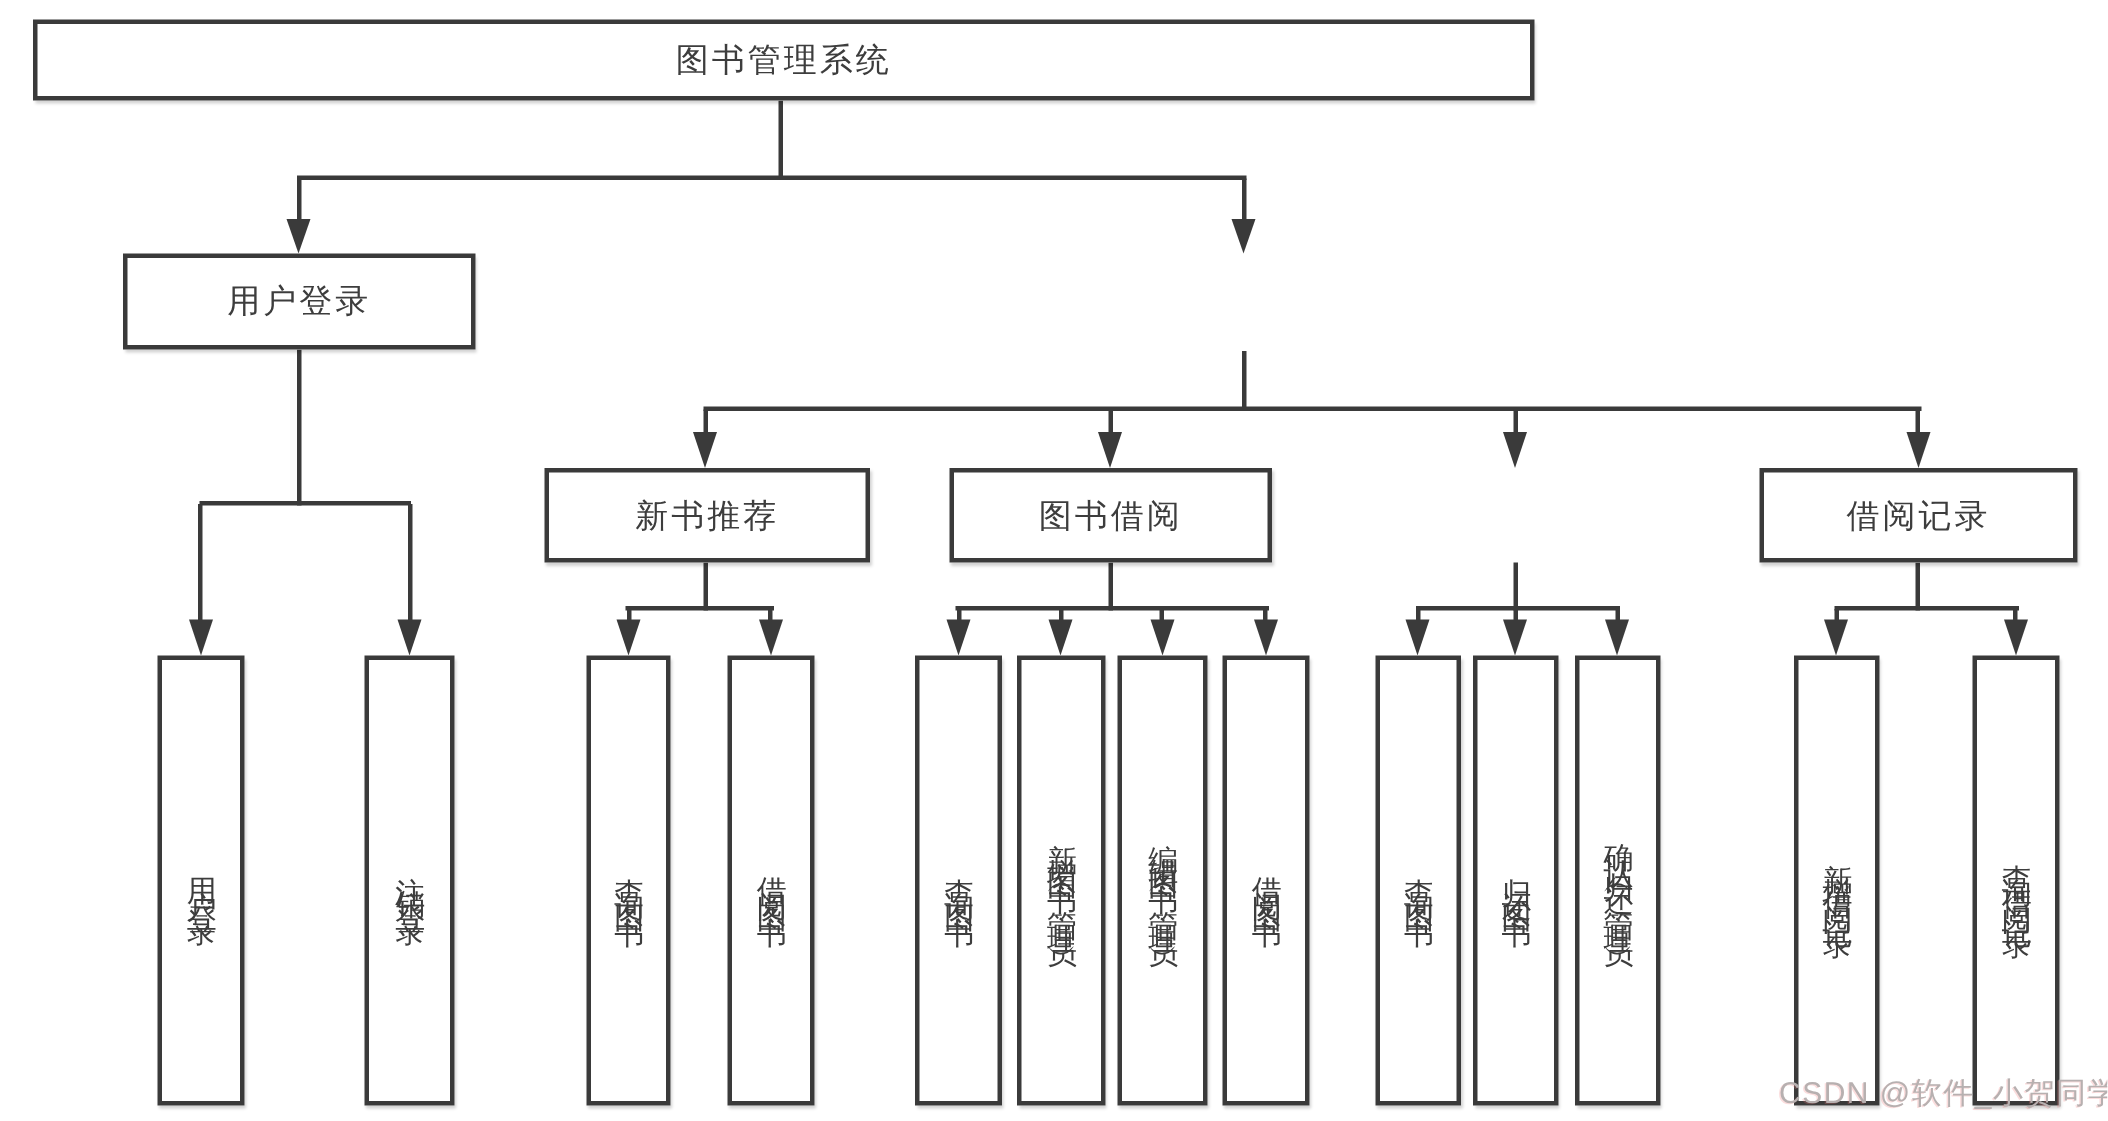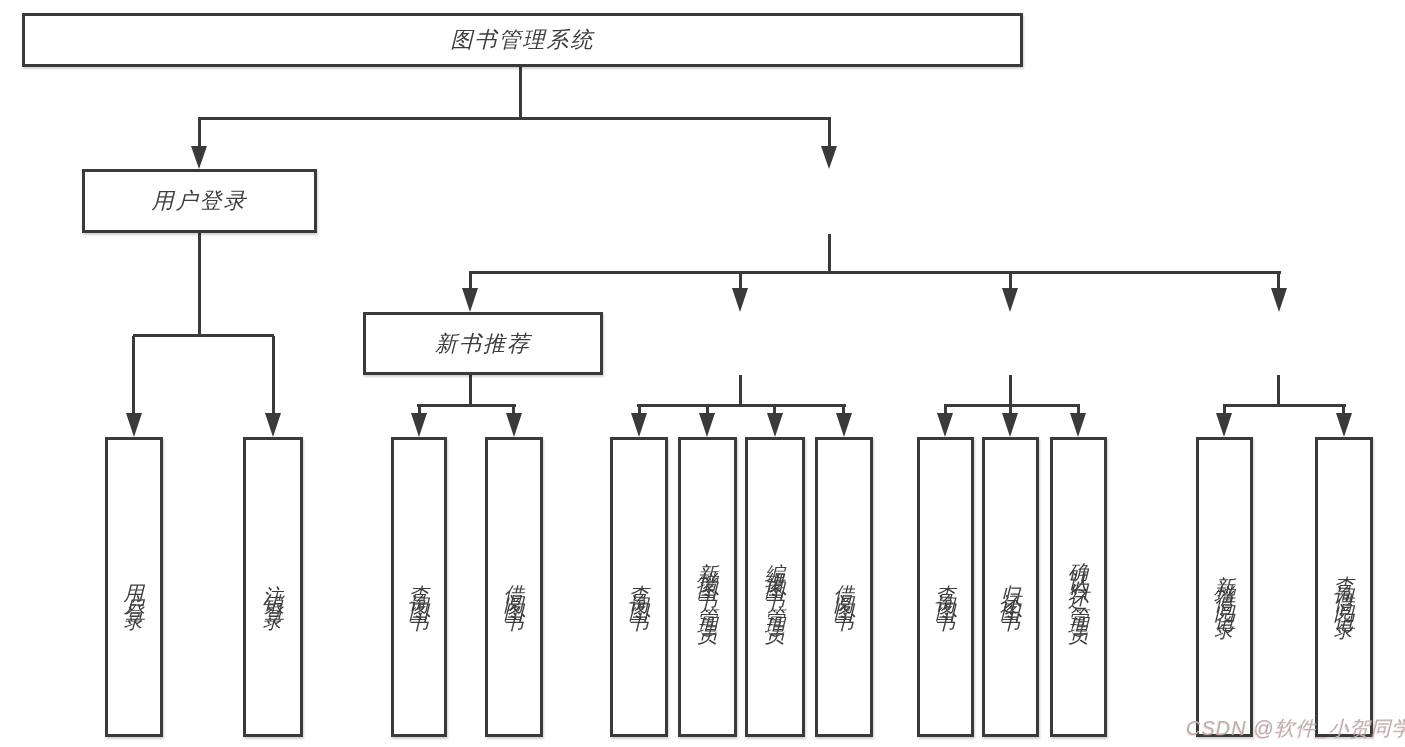--- a/index.html
+++ b/index.html
@@ -3,21 +3,20 @@
 <meta charset="utf-8">
 <style>
   html, body { margin: 0; padding: 0; background: #ffffff; }
   .canvas {
     position: relative;
     width: 1405px;
     height: 747px;
     background: #ffffff;
     overflow: hidden;
     font-family: "Liberation Sans", sans-serif;
-    font-style: italic;
   }
   .box {
     position: absolute;
     box-sizing: border-box;
     border: 3px solid #3a3a3a;
     background: #ffffff;
     display: flex;
     align-items: center;
     justify-content: center;
     color: #3d3d3d;
@@ -124,22 +123,28 @@
   <div class="arrow" style="left:1336px;top:413px"></div>
 
   <div class="box" style="left:22px;top:13px;width:1001px;height:54px">
     <span class="hlabel">图书管理系统</span>
   </div>
 
   <div class="box" style="left:82px;top:169px;width:235px;height:64px">
     <span class="hlabel">用户登录</span>
   </div>
 
-  <div class="box" style="left:363px;top:312px;width:240px;height:63px">
+  <div class="box" style="left:363px;top:312px;width:217px;height:63px">
     <span class="hlabel">新书推荐</span>
+  </div>
+  <div class="box" style="left:633px;top:312px;width:215px;height:63px">
+    <span class="hlabel">图书借阅</span>
+  </div>
+  <div class="box" style="left:1173px;top:312px;width:212px;height:63px">
+    <span class="hlabel">借阅记录</span>
   </div>
 
   <div class="box leaf" style="left:105px;width:58px">
     <span class="vlabel">用户登录</span>
   </div>
   <div class="box leaf" style="left:243px;width:60px">
     <span class="vlabel">注销登录</span>
   </div>
 
   <div class="box leaf" style="left:391px;width:56px">

